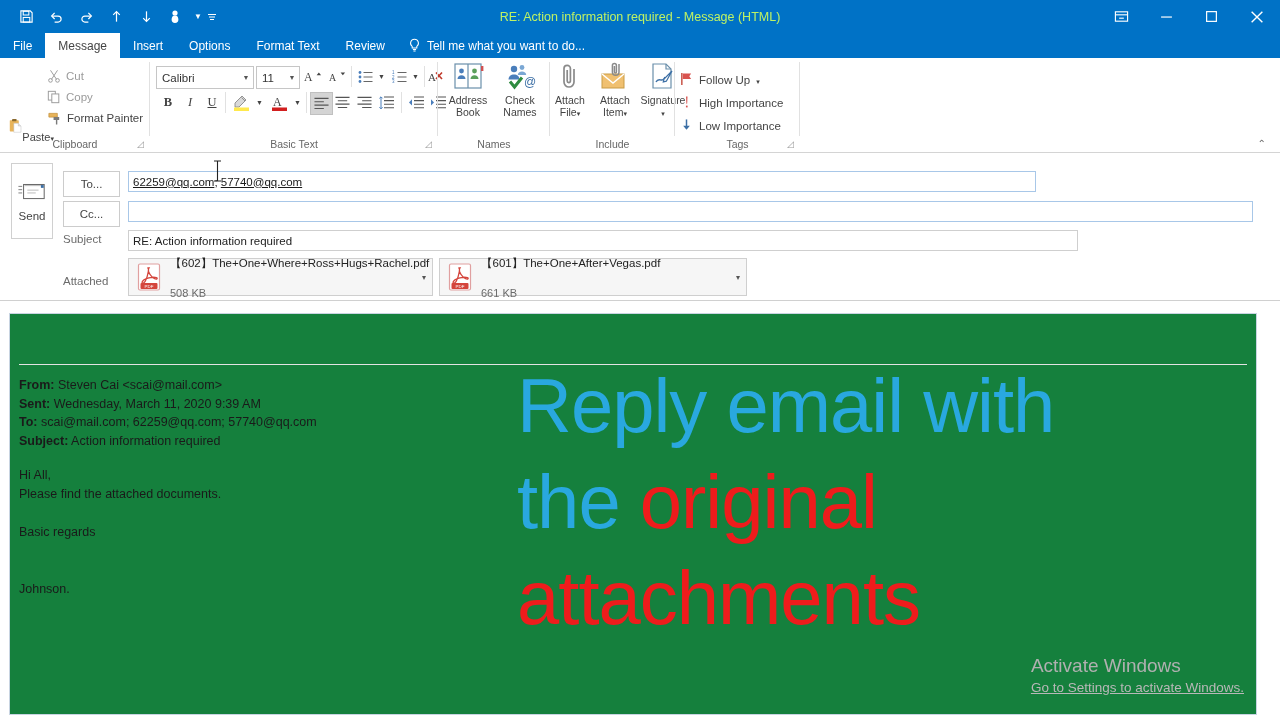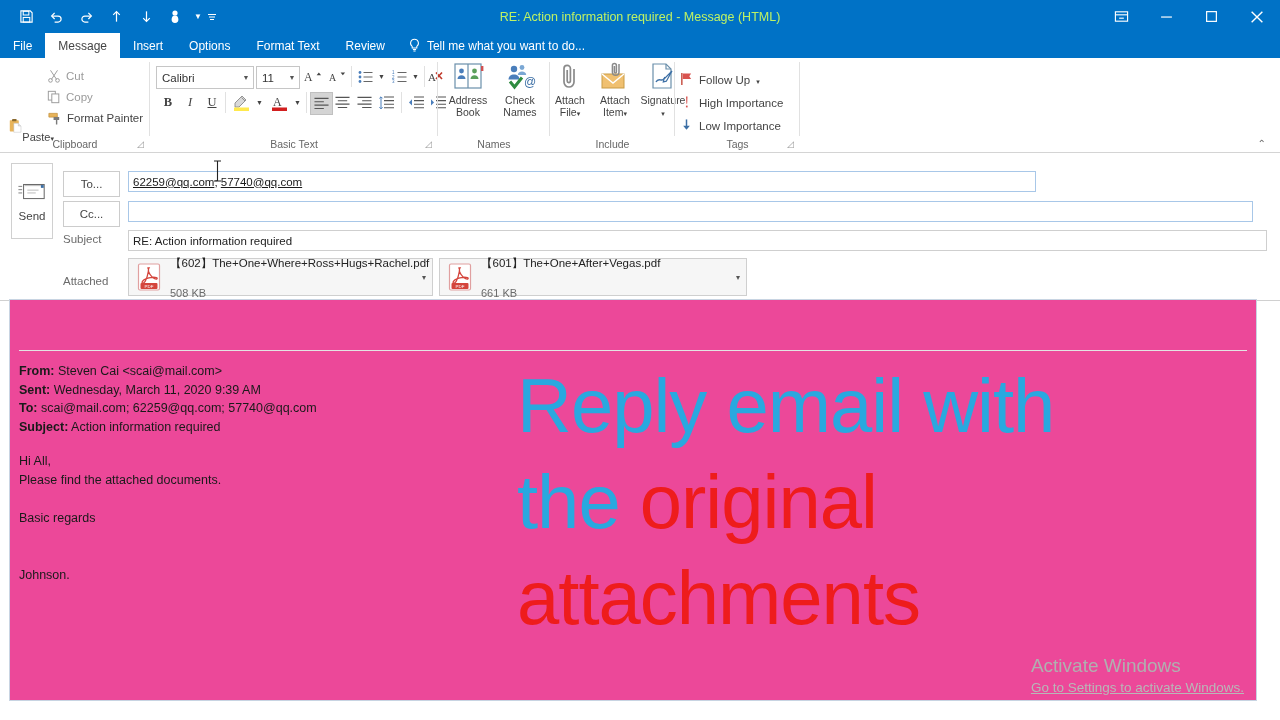--- a/index.html
+++ b/index.html
@@ -230,23 +230,23 @@
   .att-name { font-size: 11.5px; color: #222; white-space: nowrap; }
   .att-size { font-size: 11px; color: #6b6b6b; margin-top: 16px; }
   .att-caret {
     width: 16px; text-align: center;
     font-size: 8px; color: #555;
     flex: 0 0 auto;
   }
 
   
   .bodyarea {
-    position: absolute; left: 9px; top: 299px;
+    position: absolute; left: 9px; top: 313px;
     width: 1248px; height: 402px;
-    background: #ec4899;
+    background: #15803d;
     border: 1px solid #c8d4e2;
     box-sizing: border-box;
     padding-left: 32px;
   }
   .body-sep {
     position: absolute; left: 9px; top: 50px;
     width: 1228px; height: 1px; background: #e3e3e3;
   }
   .quoted {
     position: absolute; left: 9px; top: 62px;
@@ -643,21 +643,21 @@
     <div class="finput" style="top:18px; width:908px;">
       <span class="recip">62259@qq.com</span>
         <span>;&nbsp;</span>
         <span class="recip">57740@qq.com</span>
     </div>
 
     <div class="fbtn" style="top:48px;">Cc...</div>
     <div class="finput" style="top:48px; width:1125px;"></div>
 
     <div class="flabel" style="top:80px;">Subject</div>
-    <div class="finput" style="top:77px; width:1139px; border-color:#cfcfcf;">RE: Action information required</div>
+    <div class="finput" style="top:77px; width:950px; border-color:#cfcfcf;">RE: Action information required</div>
 
     <div class="flabel" style="top:122px;">Attached</div>
   </div>
 
   <div class="attachwrap">
     <div class="attachment" style="width:305px;">
       <div class="pdficon">
         <svg width="24" height="28" viewBox="0 0 24 28">
           <rect x="1.5" y="1" width="21" height="26" rx="1.5" fill="#fff" stroke="#e0a0a0" stroke-width="1.2"></rect>
           <path d="M12 5c-1.6 2.3.4 6 2.6 8.4 1.9 2 4.4 3.4 5.4 2.4.8-.9-1.2-1.7-4.4-1.5-4 .3-9 2-10.3 4.3-.7 1.3.4 2 1.6 1.2 1.8-1.2 3.5-6.4 4.4-11.1.4-2.1.4-3.9-.9-3.7z" fill="none" stroke="#d4453c" stroke-width="1.3"></path>

